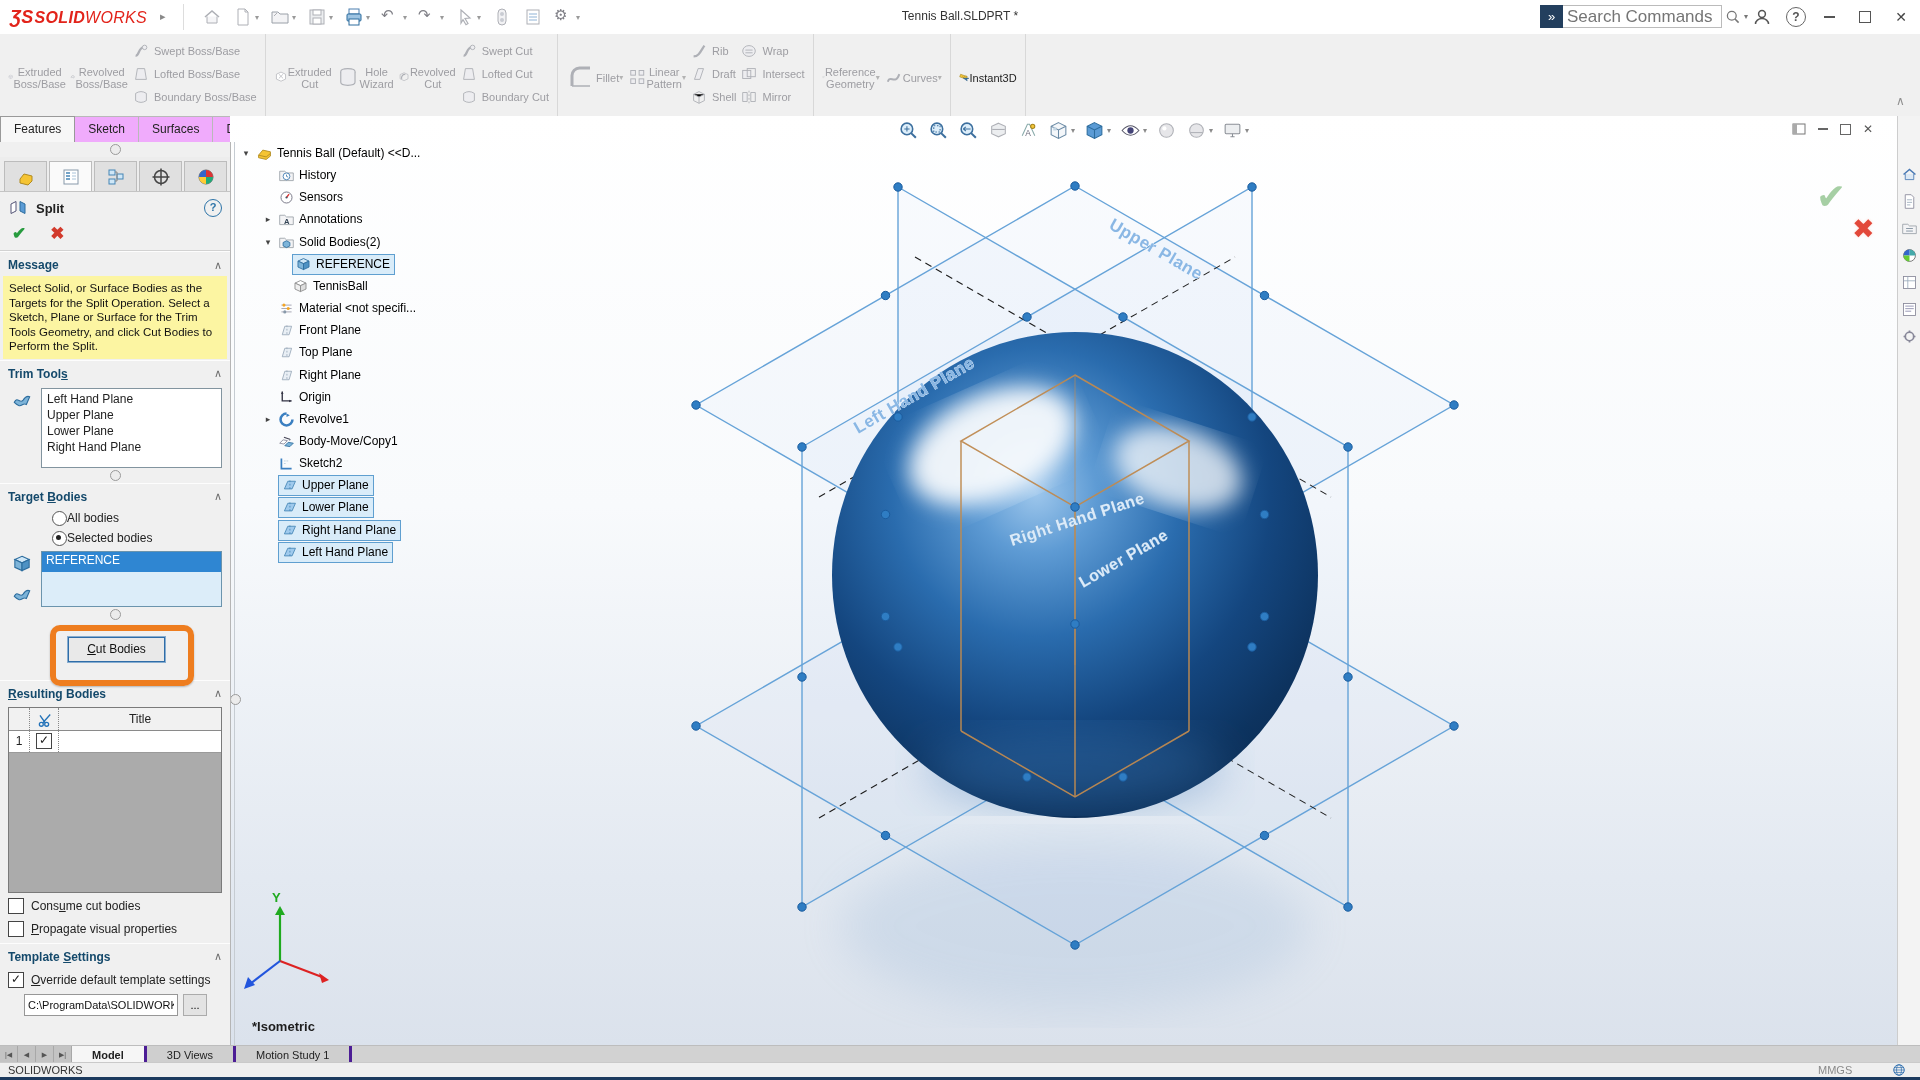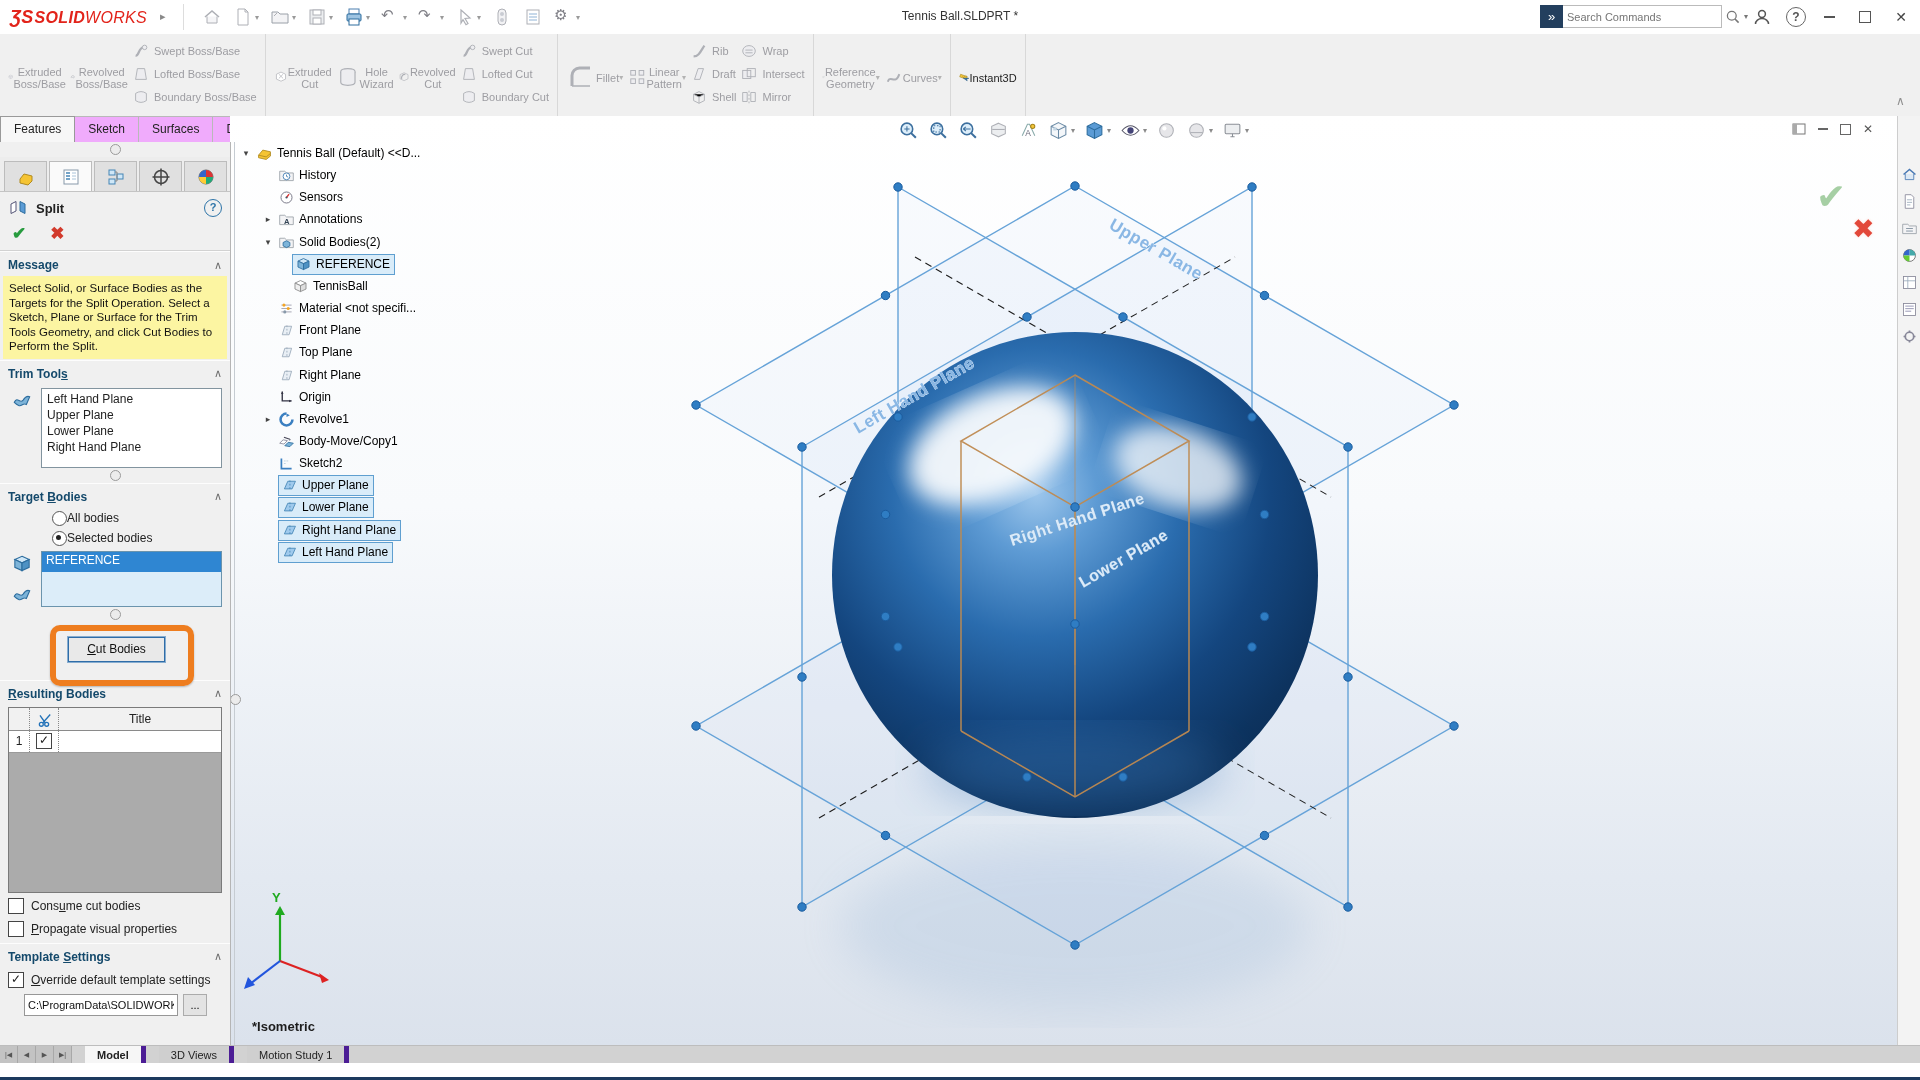--- a/index.html
+++ b/index.html
@@ -19,21 +19,21 @@
   #logo .lb{font-weight:bold;}
   #logo-arrow{position:absolute;left:160px;top:10px;color:#888;font-size:11px;}
   #tb-sep{position:absolute;left:183px;top:4px;width:1px;height:26px;background:#ddd;}
   #qat{position:absolute;left:200px;top:3px;height:28px;display:flex;align-items:center;gap:7px;}
   .qat-btn{display:flex;align-items:center;gap:2px;padding:2px;border-radius:2px;}
   .qat-btn .i{width:20px;height:20px;}
   .qat-dd{font-size:8px;color:#9a9a9a;}
   #doc-title{position:absolute;left:810px;top:9px;width:300px;text-align:center;font-size:12px;color:#333;}
   #searchbox{position:absolute;left:1540px;top:5px;height:23px;display:flex;align-items:center;}
   #search-logo{width:23px;height:23px;background:#233f5e;color:#fff;display:flex;align-items:center;justify-content:center;font-size:13px;}
-  #search-input{width:150px;height:21px;border:1px solid #bbb;border-left:none;font-size:11px;padding:0 4px;color:#444;font-family:"Liberation Sans",sans-serif;}
+  #search-input{width:150px;height:21px;border:1px solid #bbb;border-left:none;font-size:17px;padding:0 4px;color:#444;font-family:"Liberation Sans",sans-serif;}
   #search-mag{width:16px;height:16px;margin-left:3px;}
   #search-dd{font-size:8px;color:#777;margin-left:3px;}
   #acct{left:1752px;top:7px;width:20px;height:20px;}
   #help-btn{left:1786px;top:7px;width:18px;height:18px;border:1.5px solid #666;border-radius:50%;
             color:#555;font-weight:bold;font-size:12px;text-align:center;line-height:18px;}
   .winbtn{top:0;width:34px;height:33px;display:flex;align-items:center;justify-content:center;color:#333;}
   #btn-min .bar{width:11px;height:2px;background:#555;}
   #btn-max .box{width:10px;height:10px;border:1.5px solid #555;}
   #btn-close{font-size:14px;color:#444;}
 
@@ -123,21 +123,21 @@
   #path-input{width:146px;height:20px;border:1px solid #979797;font-size:11px;padding:0 3px;font-family:"Liberation Sans",sans-serif;color:#111;background:#fff;}
   #browse-btn{width:24px;height:22px;background:#e3e3e3;border:1px solid #ababab;font-size:11px;line-height:10px;}
 
   
   #taskpane{position:absolute;left:1897px;top:116px;width:23px;height:929px;background:#f3f3f3;border-left:1px solid #cdcdcd;display:flex;flex-direction:column;align-items:center;padding-top:50px;gap:10px;box-sizing:border-box;}
   .tp{width:17px;height:17px;}
 
   
   #bottombar{position:absolute;left:0;top:1045px;width:1920px;height:17px;background:#d2d2d2;display:flex;align-items:stretch;border-top:1px solid #bdbdbd;}
   .navbtn{width:17px;background:#c3c3c3;border-right:1px solid #a8a8a8;font-size:7px;color:#555;display:flex;align-items:center;justify-content:center;}
-  .btab{padding:0 12px;font-size:11px;display:flex;align-items:center;background:#cfcfcf;border-right:5px solid #4c1d95;color:#222;margin-left:13px;}
+  .btab{padding:0 20px;font-size:11px;display:flex;align-items:center;background:#cfcfcf;border-right:3px solid #4c1d95;color:#222;}
   .btab.active{background:#f6f6f6;font-weight:bold;}
   #statusbar{position:absolute;left:0;top:1062px;width:1920px;height:15px;background:#efefef;border-top:1px solid #cacaca;font-size:11px;color:#333;}
   #sb-brand{position:absolute;left:8px;top:1px;}
   #sb-units{position:absolute;left:1818px;top:1px;color:#8a8a8a;}
   #sb-globe{position:absolute;left:1892px;top:0px;width:14px;height:14px;}
   #bottomedge{position:absolute;left:0;top:1077px;width:1920px;height:3px;background:#1c3a5e;}
 
   .lbl-blue{fill:#8ab7e4;stroke:#eef6ff;stroke-width:.6;paint-order:stroke;font-weight:bold;font-size:17px;letter-spacing:.5px;}
   .lbl-white{fill:#dcebf9;stroke:#7fa8cc;stroke-width:.45;paint-order:stroke;font-weight:bold;font-size:16px;letter-spacing:.5px;}
 </style>
@@ -1158,14 +1158,25 @@
 
   <div id="bottombar">
       <div class="navbtn">|◀</div>
       <div class="navbtn">◀</div>
       <div class="navbtn">▶</div>
       <div class="navbtn">▶|</div>
       <div class="btab active">Model</div>
       <div class="btab">3D Views</div>
       <div class="btab">Motion Study 1</div>
     </div>
+  <div id="statusbar">
+    <span id="sb-brand">SOLIDWORKS</span>
+    <span id="sb-units">MMGS</span>
+    <span id="sb-globe" class="abs ic">
+        <svg viewBox="0 0 20 20">
+          <circle cx="10" cy="10" r="7.5" fill="none" stroke="#2f6fae" stroke-width="1.4"></circle>
+          <ellipse cx="10" cy="10" rx="3.5" ry="7.5" fill="none" stroke="#2f6fae"></ellipse>
+          <path d="M2.5 10h15M3.5 6.5h13M3.5 13.5h13" stroke="#2f6fae" fill="none"></path>
+        </svg>
+      </span>
+  </div>
   <div id="bottomedge"></div>
 </div>
 
 </body></html>

